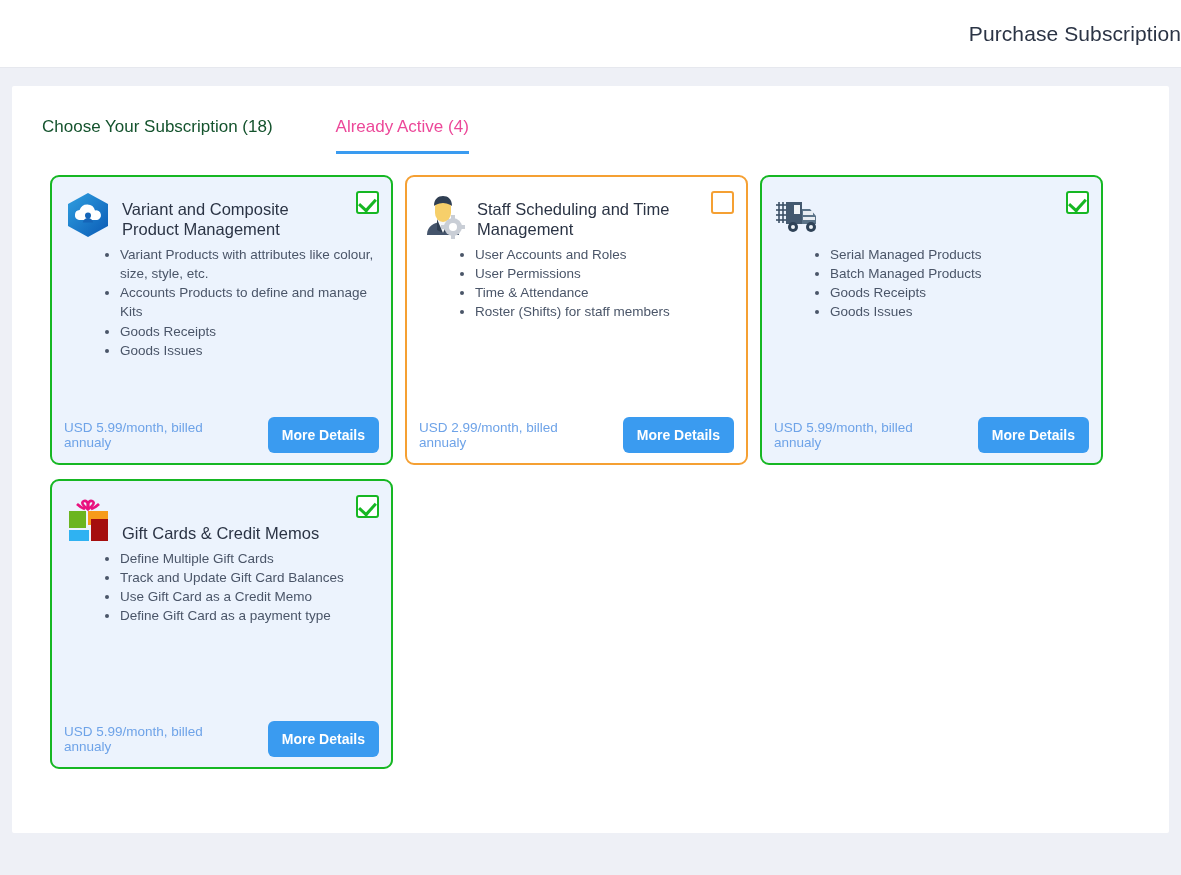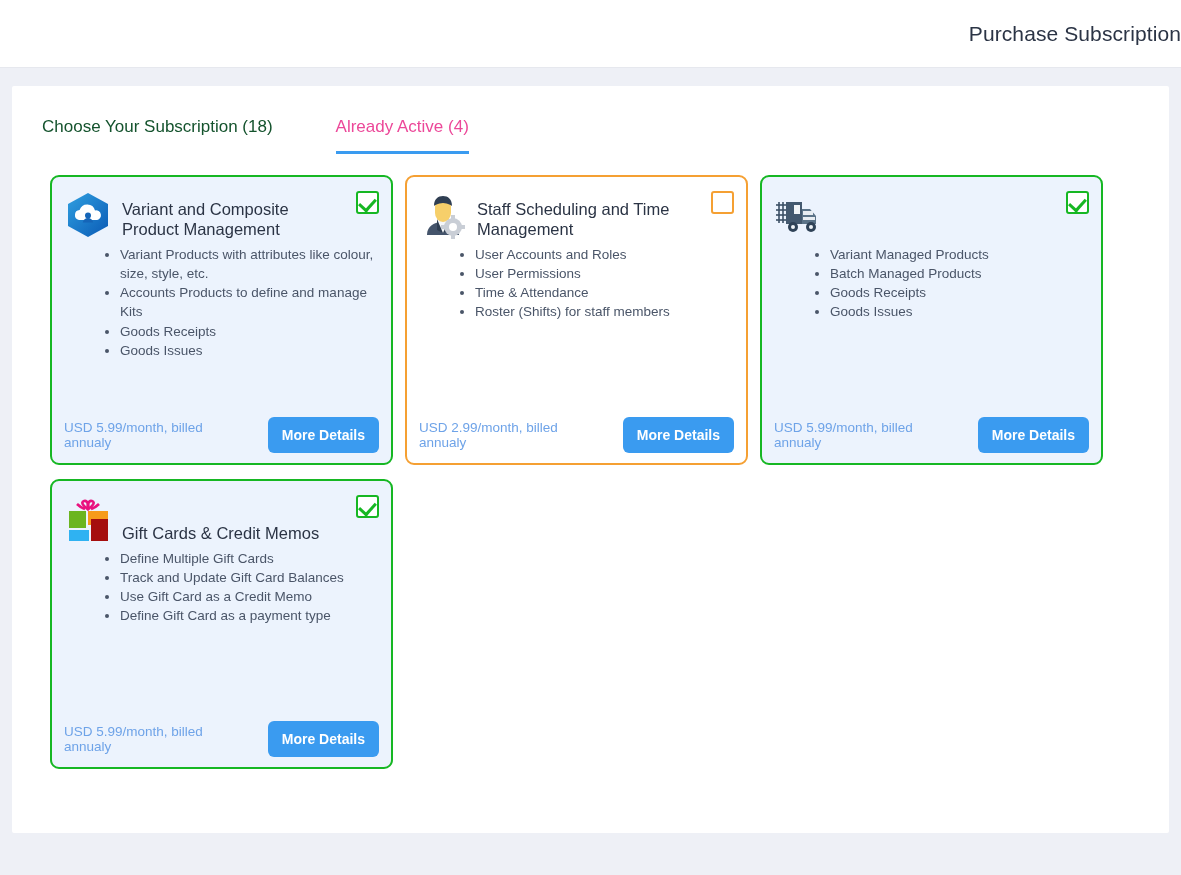--- a/index.html
+++ b/index.html
@@ -270,21 +270,21 @@
               <rect x="29" y="26" width="12" height="3" fill="#e8edf2"></rect>
               <circle cx="19" cy="36" r="5" fill="#2f4257"></circle>
                 <circle cx="19" cy="36" r="2" fill="#eef2f6"></circle>
               <circle cx="37" cy="36" r="5" fill="#2f4257"></circle>
                 <circle cx="37" cy="36" r="2" fill="#eef2f6"></circle>
             </svg>
           </div>
           <div class="checkbox on"></div>
         </div>
         <ul class="feature-list">
-          <li>Variant Managed Products</li>
+          <li>Serial Managed Products</li>
           <li>Batch Managed Products</li>
           <li>Goods Receipts</li>
           <li>Goods Issues</li>
         </ul>
         <div class="card-footer">
           <div class="price">USD 5.99/month, billed annualy</div>
           <button class="more-btn">More Details</button>
         </div>
       </div>
 

